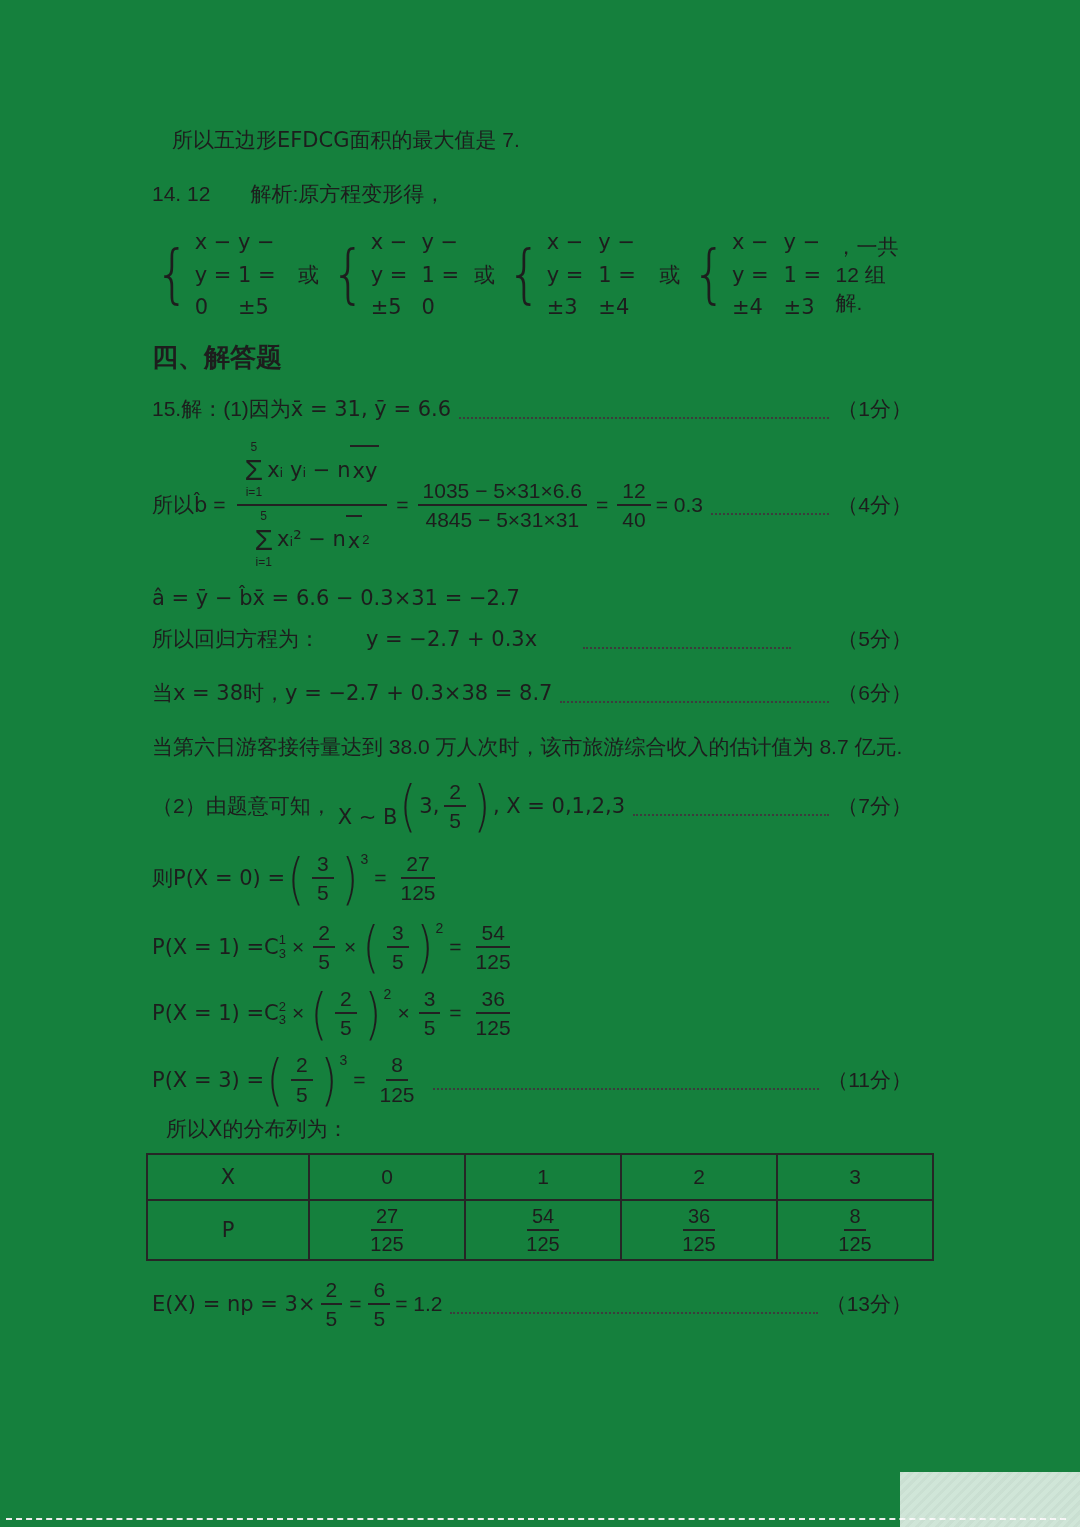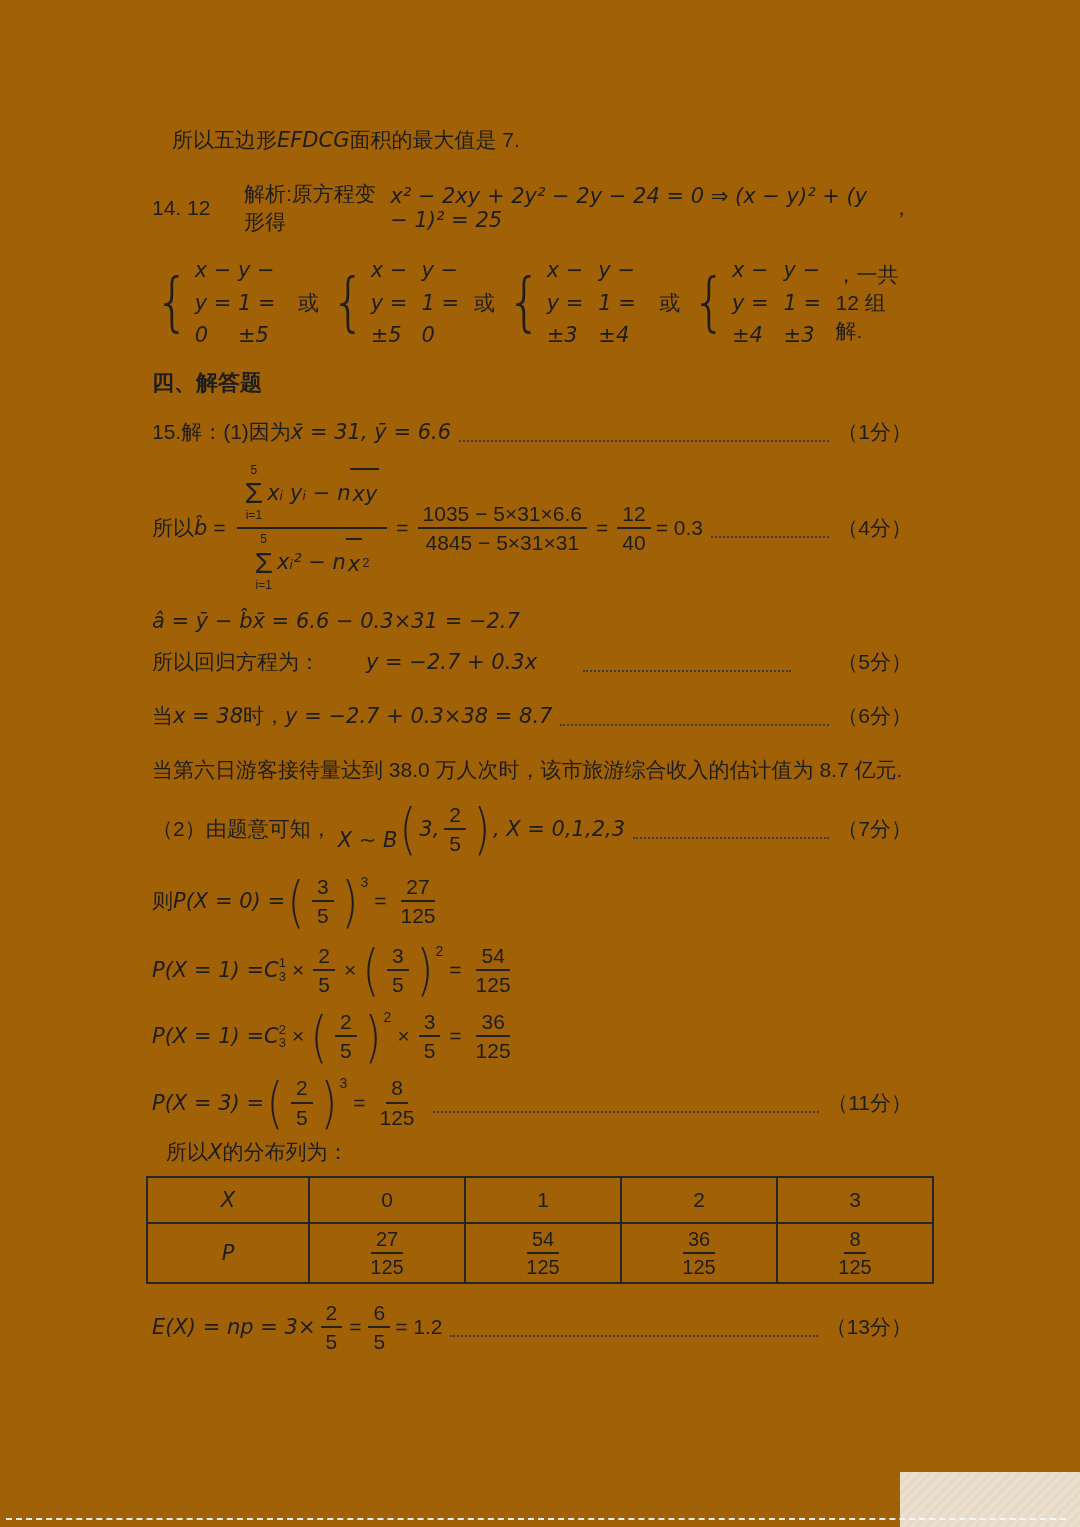--- a/index.html
+++ b/index.html
@@ -2,24 +2,24 @@
 <html><head>
 <meta charset="utf-8">
 <style>
   * { margin:0; padding:0; box-sizing:border-box; }
   html,body { background:#ffffff; }
   body {
     width:1080px; height:1527px; position:relative; overflow:hidden;
     font-family:"Liberation Sans","DejaVu Sans",sans-serif;
     color:#1d1d1d; font-size:21px;
   }
-  .sheet { position:absolute; inset:0; background:#a16207; }
+  .sheet { position:absolute; inset:0; background:#15803d; }
   .page { position:absolute; left:152px; top:126px; width:760px; }
   .row { display:flex; align-items:center; margin-bottom:18px; }
-  .mi { font-style:italic; font-family:"DejaVu Sans","Liberation Sans",sans-serif; }
+  .mi { font-family:"DejaVu Sans","Liberation Sans",sans-serif; }
   .nowrap { white-space:nowrap; }
 
   
   .leader { flex:1 1 auto; height:2px; border-bottom:2.5px dotted #3c3c3c; margin:0 8px; position:relative; top:9px; min-width:40px; }
   .score { white-space:nowrap; }
 
   
   .frac { display:inline-flex; flex-direction:column; align-items:center; vertical-align:middle; margin:0 5px; text-align:center; line-height:1.2; }
   .frac .fn { border-bottom:2px solid #222; padding:0 5px 1px; }
   .frac .fd { padding:1px 5px 0; }
@@ -43,21 +43,21 @@
   
   .cstack { display:inline-flex; flex-direction:column; align-items:flex-start; justify-content:center; font-size:13px; line-height:1.05; margin:0 2px 0 0; font-style:normal; }
 
   
   .sysline { display:flex; align-items:center; margin-bottom:16px; }
   .sys { display:inline-flex; align-items:center; }
   .brace { font-size:64px; font-weight:300; line-height:0.95; display:inline-block; transform:scaleX(0.85); font-family:"DejaVu Sans",sans-serif; }
   .syscol { display:flex; flex-direction:row; line-height:1.55; margin-left:2px; }
   .orword { margin:0 9px; white-space:nowrap; }
 
-  .section-head { font-weight:bold; font-size:22px; margin-bottom:20px; }
+  .section-head { font-weight:bold; font-size:26px; margin-bottom:20px; }
 
   
   .dist-table { border-collapse:collapse; width:788px; margin:0 0 16px -6px; table-layout:fixed; }
   .dist-table td { border:2px solid #262626; text-align:center; vertical-align:middle; }
   .dist-table .hrow td { height:46px; }
   .dist-table .prow td { height:60px; }
   .dist-table td:first-child { width:162px; }
   .dist-table .frac { font-size:20px; margin:0; }
 
   
@@ -74,21 +74,20 @@
     <div class="row" style="padding-left:20px; margin-bottom:26px;">
       <span>所以五边形 </span>
       <span class="mi">EFDCG</span>
       <span> 面积的最大值是 7.</span>
     </div>
 
     <div class="row">
       <span class="nowrap">14. 12</span>
       <span style="width:40px;"></span>
       <span>解析:原方程变形得 </span>
-      <span class="mi">x² − 2xy + 2y² − 2y − 24 = 0 ⇒ (x − y)² + (y − 1)² = 25</span>
       <span>，</span>
     </div>
 
     <div class="sysline">
       <span class="sys">
         <span class="brace">{</span>
         <span class="syscol mi">
           <span>x − y = 0</span>
           <span>y − 1 = ±5</span>
         </span>

